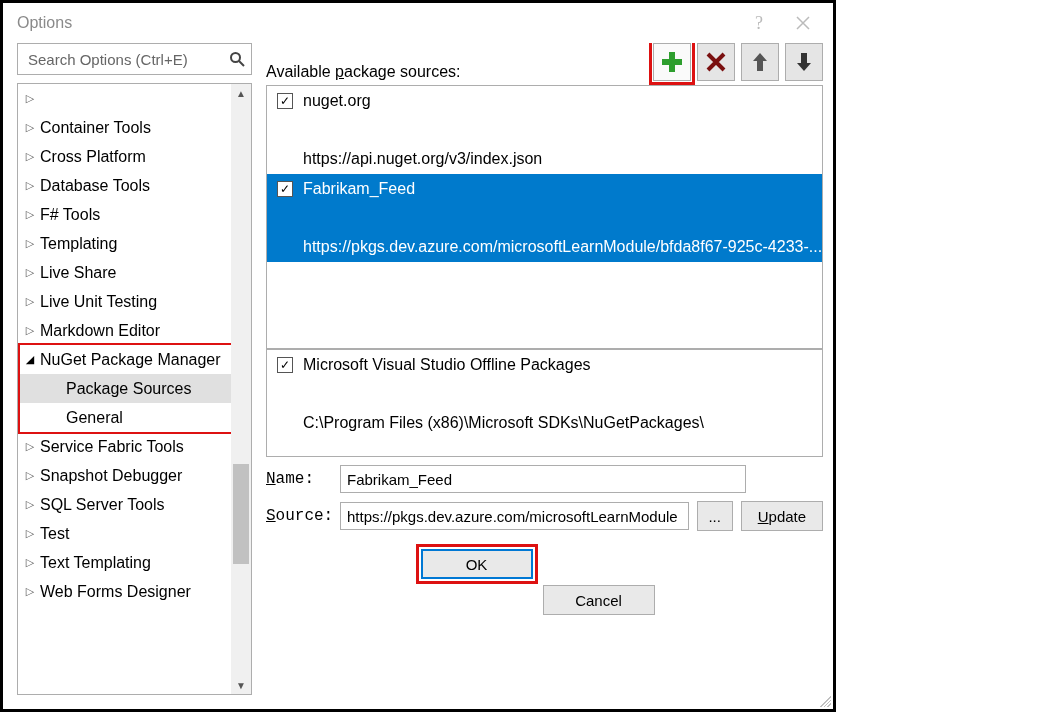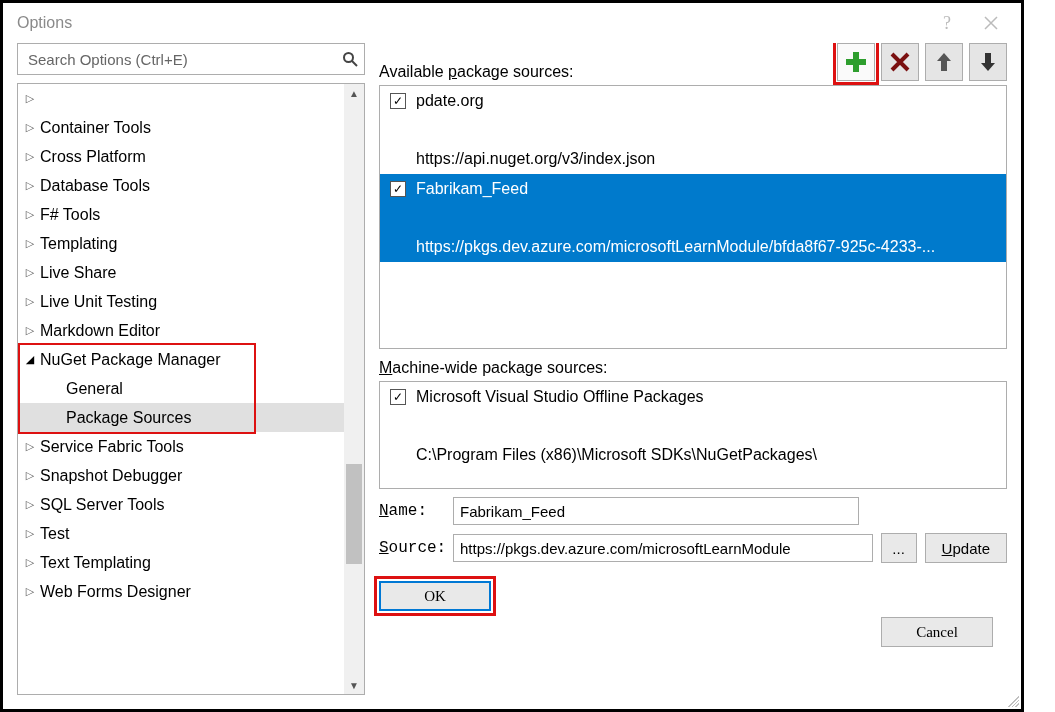--- a/index.html
+++ b/index.html
@@ -4,21 +4,21 @@
 <style>
   * { box-sizing: border-box; }
   body {
     margin: 0;
     font-family: "Segoe UI", Tahoma, sans-serif;
     font-size: 15px;
     background: #fff;
     color: #000;
   }
   .window {
-    width: 1024px;
+    width: 836px;
     height: 712px;
     border: 3px solid #000;
     position: relative;
     display: flex;
     flex-direction: column;
     background: #fff;
   }
   .titlebar {
     height: 40px;
     display: flex;
@@ -221,24 +221,23 @@
     font-size: 15px;
     font-family: inherit;
     padding: 0 16px;
     display: inline-flex;
     align-items: center;
     justify-content: center;
   }
   .btn.browse { width: 36px; padding: 0; }
   .footer {
     display: flex;
-    justify-content: space-between;
+    justify-content: center;
     gap: 10px;
     padding: 18px 14px 16px 0;
-    font-family: Liberation Serif, serif;
   }
   .btn.ok {
     width: 112px;
     border: 2px solid #0078d4;
     outline: 3px solid #d11;
     outline-offset: 2px;
   }
   .btn.cancel { width: 112px; margin-top: 36px; }
   .resize-grip {
     position: absolute;
@@ -316,27 +315,27 @@
               <span class="lbl">Live Unit Testing</span>
             </div>
             <div class="tree-row">
               <span class="tri">▷</span>
               <span class="lbl">Markdown Editor</span>
             </div>
             <div class="tree-row">
               <span class="tri exp">◢</span>
               <span class="lbl">NuGet Package Manager</span>
             </div>
+            <div class="tree-row child selected">
+              <span class="tri"></span>
+              <span class="lbl">Package Sources</span>
+            </div>
             <div class="tree-row child">
               <span class="tri"></span>
               <span class="lbl">General</span>
-            </div>
-            <div class="tree-row child selected">
-              <span class="tri"></span>
-              <span class="lbl">Package Sources</span>
             </div>
             <div class="tree-row">
               <span class="tri">▷</span>
               <span class="lbl">Service Fabric Tools</span>
             </div>
             <div class="tree-row">
               <span class="tri">▷</span>
               <span class="lbl">Snapshot Debugger</span>
             </div>
             <div class="tree-row">
@@ -392,36 +391,33 @@
                 <path d="M9 20 L16 12 L12 12 L12 2 L6 2 L6 12 L2 12 Z" fill="#333"></path>
               </svg>
           </div>
         </div>
       </div>
 
       <div class="pkg-list pkg-avail" id="avail-list">
           <div class="pkg-item">
             <span class="cb">✓</span>
             <div class="txt">
-              <div class="name">pdate.org</div>
+              <div class="name">nuget.org</div>
               <div class="url">https://api.nuget.org/v3/index.json</div>
             </div>
           </div>
           <div class="pkg-item selected">
             <span class="cb">✓</span>
             <div class="txt">
               <div class="name">Fabrikam_Feed</div>
               <div class="url">https://pkgs.dev.azure.com/microsoftLearnModule/bfda8f67-925c-4233-...</div>
             </div>
           </div>
         </div>
 
-      <div class="section-label">
-        <span class="uline">M</span><span>achine-wide package sources:</span>
-      </div>
       <div class="pkg-list pkg-machine" id="machine-list">
           <div class="pkg-item">
             <span class="cb">✓</span>
             <div class="txt">
               <div class="name">Microsoft Visual Studio Offline Packages</div>
               <div class="url">C:\Program Files (x86)\Microsoft SDKs\NuGetPackages\</div>
             </div>
           </div>
         </div>
 

